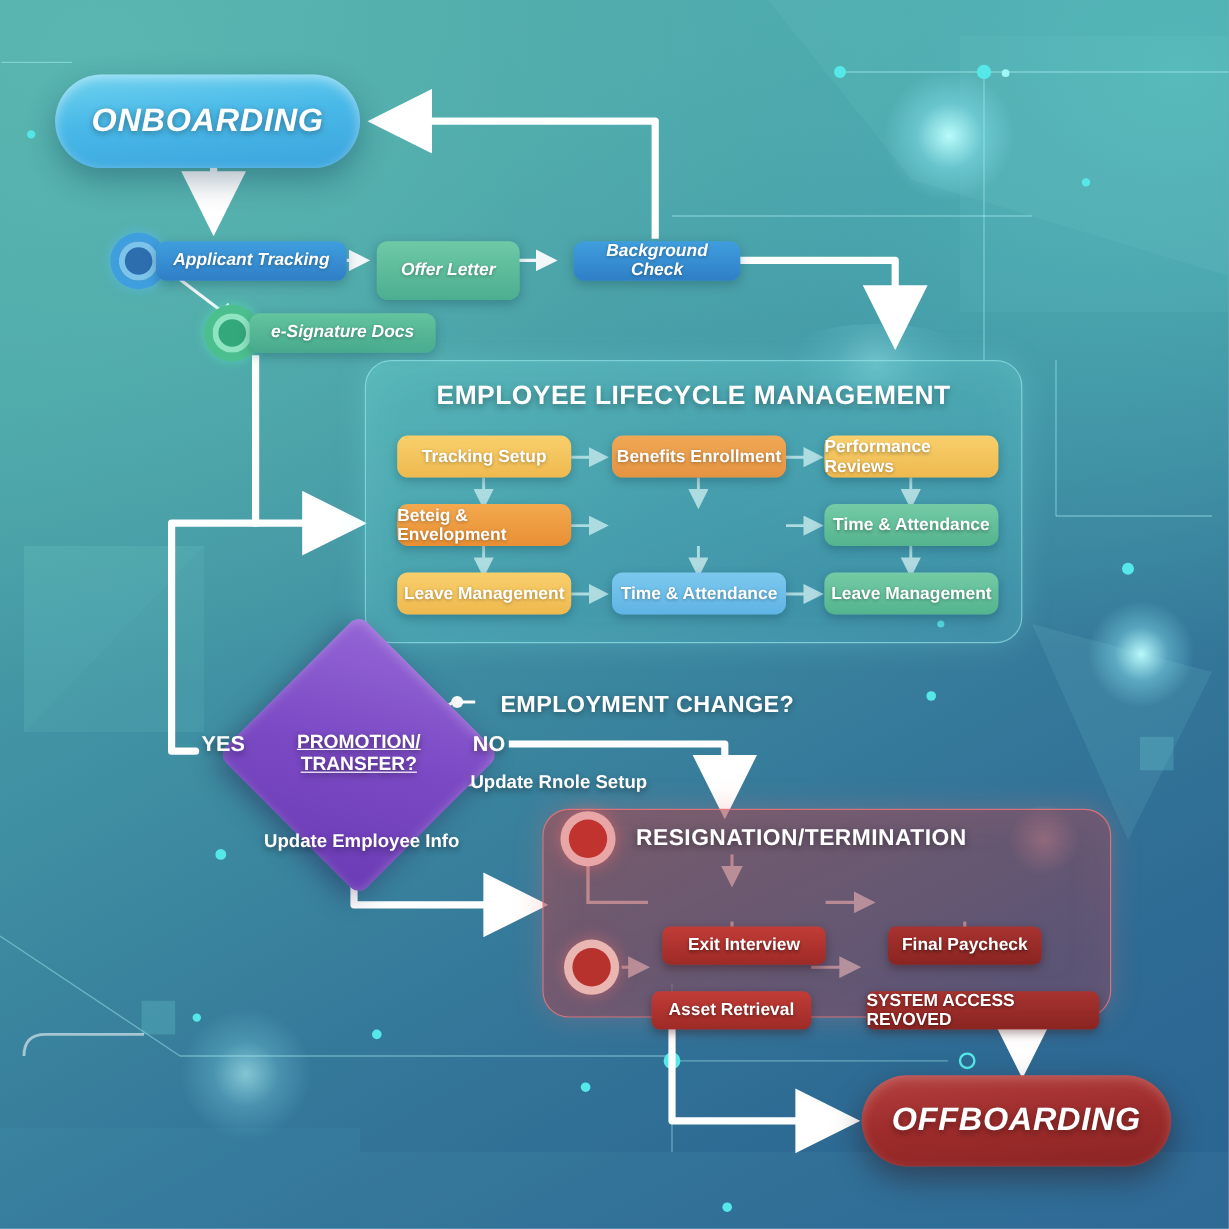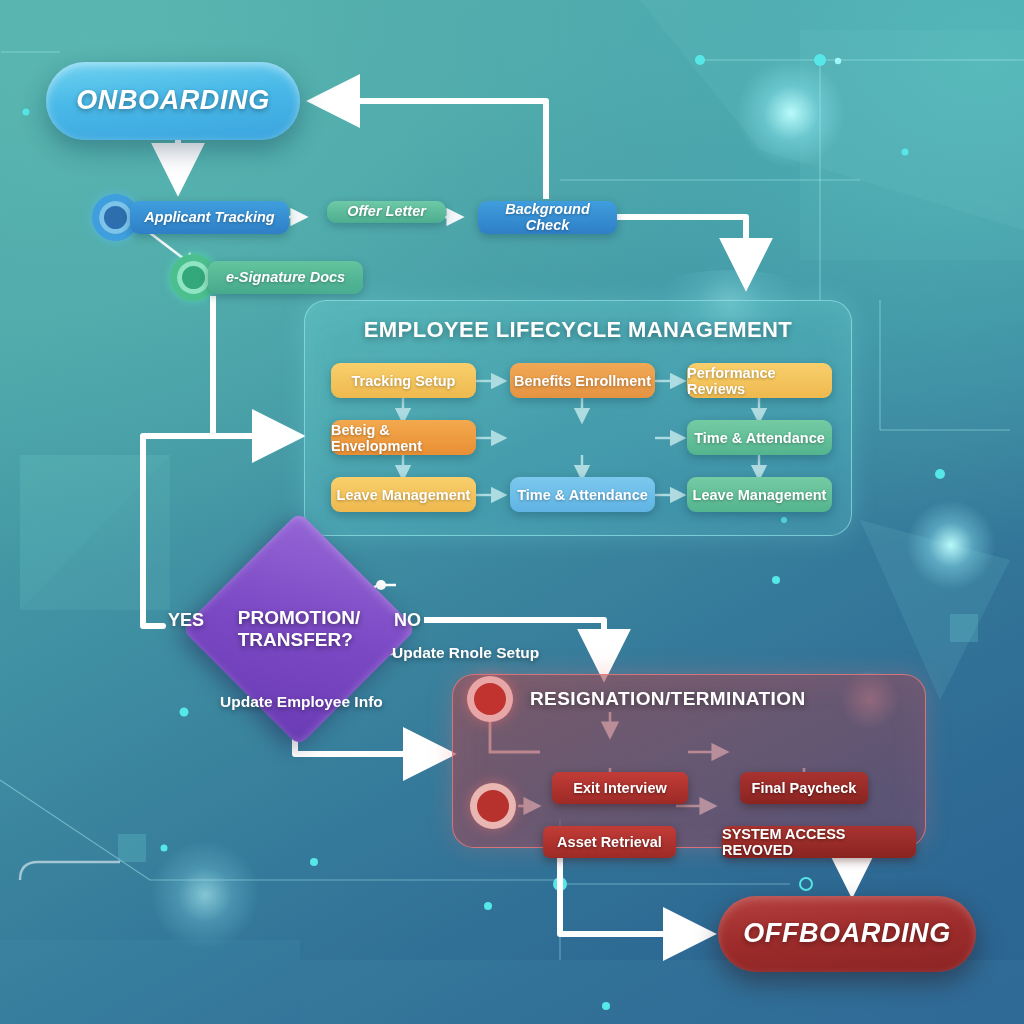--- a/index.html
+++ b/index.html
@@ -70,22 +70,22 @@
          background:linear-gradient(180deg,#c23c37 0%,#9d2a26 100%);
          text-shadow:0 1px 3px rgba(0,0,0,.45);box-shadow:0 3px 8px rgba(40,0,0,.35);margin-top:36px;}
   .tcell.dark{background:linear-gradient(180deg,#a83330 0%,#8a2421 100%);}
 
   
   .diamond{position:absolute;display:flex;align-items:center;justify-content:center;}
   .diamond .dshape{position:absolute;inset:0;
         background:linear-gradient(150deg,#9566d6 0%,#7b49c4 50%,#6a3bb4 100%);
         transform:rotate(45deg);border-radius:10px;
         box-shadow:0 8px 22px rgba(30,0,60,.35),inset 0 2px 10px rgba(255,255,255,.25);}
-  .diamond .dtext{position:relative;color:#fff;font-size:19px;font-weight:bold;
-        line-height:1.18;text-shadow:0 2px 5px rgba(0,0,0,.45);}
+  .diamond .dtext{position:relative;color:#fff;font-size:16px;font-weight:bold;text-align:center;
+        line-height:1.18;text-shadow:0 2px 5px rgba(0,0,0,.45);text-decoration:underline;}
 
   .lbl{position:absolute;color:#fff;font-weight:bold;text-shadow:0 2px 5px rgba(0,0,0,.38);}
   .lbl-lg{font-size:19.5px;letter-spacing:.3px;}
   .lbl-md{font-size:18px;}
   .lbl-sm{font-size:15.5px;}
 </style>
 </head>
 <body>
 
 <div id="stage">
@@ -221,21 +221,21 @@
     <span>ONBOARDING</span>
   </div>
 
   <div class="ring" style="left:92px;top:194px;width:47px;height:47px;background:#3f9ede;box-shadow:0 0 10px rgba(90,190,255,.6);">
     <i style="background:#2d6fae;box-shadow:inset 0 0 0 5px #7cc4ea;"></i>
   </div>
   <div class="node chip blue" style="left:118px;top:201px;width:159px;height:33px;">
     <span>Applicant Tracking</span>
   </div>
 
-  <div class="node chip green" style="left:315px;top:201px;width:119px;height:22px;justify-content:center;">
+  <div class="node chip green" style="left:302px;top:201px;width:119px;height:49px;justify-content:center;">
     <span>Offer Letter</span>
   </div>
 
   <div class="node chip blue" style="left:466px;top:201px;width:139px;height:33px;">
     <span>Background Check</span>
   </div>
 
   <div class="ring" style="left:170px;top:254px;width:47px;height:47px;background:#4cbf8f;box-shadow:0 0 10px rgba(90,240,180,.55);">
     <i style="background:#33a87a;box-shadow:inset 0 0 0 5px #8fe4c1;"></i>
   </div>
@@ -275,20 +275,21 @@
     </div>
 
   <div class="diamond" style="left:216px;top:546px;width:166px;height:166px;">
     <div class="dshape"></div>
     <div class="dtext">
       <span>PROMOTION/</span><br>
       <span>TRANSFER?</span>
     </div>
   </div>
 
+  <div class="lbl lbl-lg" style="left:417px;top:576px;">EMPLOYMENT CHANGE?</div>
   <div class="lbl lbl-md" style="left:168px;top:610px;">YES</div>
   <div class="lbl lbl-md" style="left:394px;top:610px;">NO</div>
   <div class="lbl lbl-sm" style="left:392px;top:644px;">Update Rnole Setup</div>
   <div class="lbl lbl-sm" style="left:220px;top:693px;">Update Employee Info</div>
 
   <div class="panel term-panel" style="left:452px;top:674px;width:474px;height:174px;">
   </div>
   <div class="term-title" style="left:530px;top:688px;">RESIGNATION/TERMINATION</div>
 
   <div class="ring" style="left:467px;top:676px;width:46px;height:46px;background:#e9a6a6;box-shadow:0 0 14px rgba(235,110,110,.6);">

